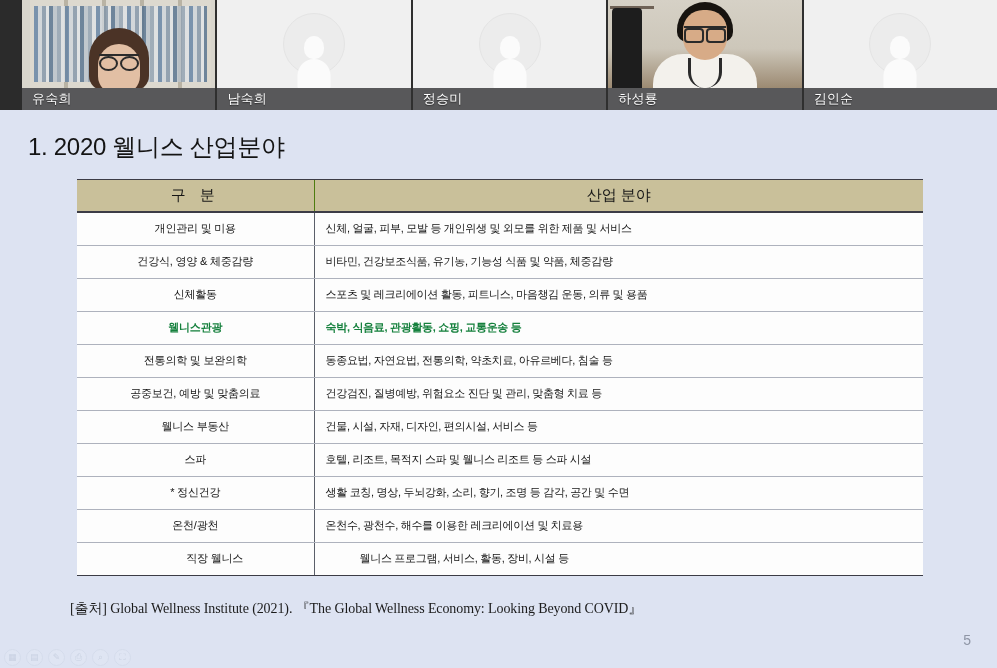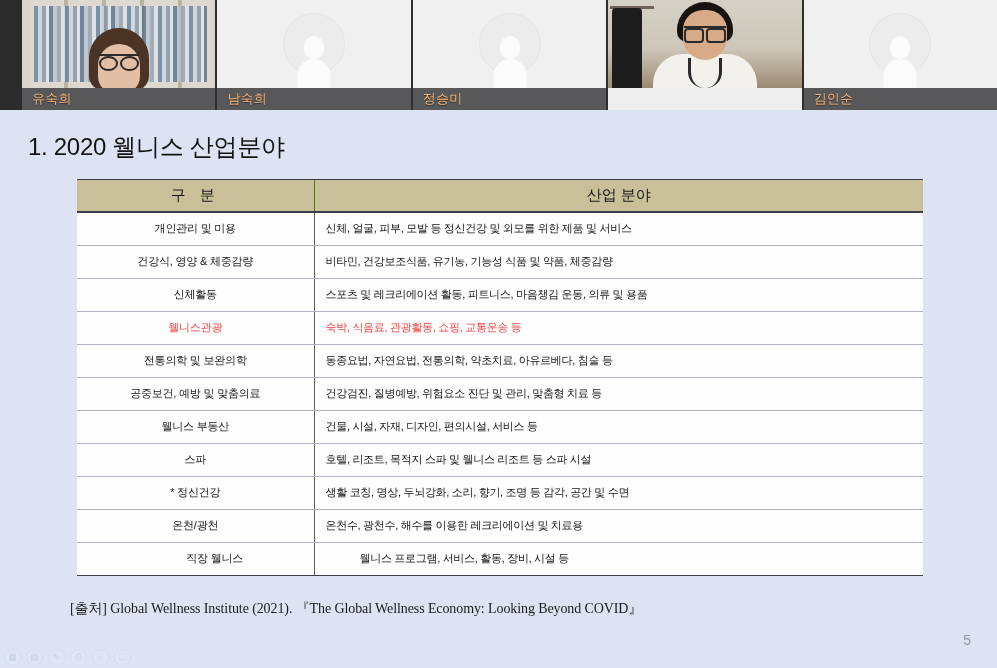--- a/index.html
+++ b/index.html
@@ -34,21 +34,21 @@
   .tile .cam {
     position:absolute; left:0; top:0; right:0; height:88px;
     overflow:hidden;
   }
   .tile .namebar {
     position:absolute; left:0; right:0; bottom:0; height:22px;
     background:#58585a;
     display:flex; align-items:center;
   }
   .tile .namebar span {
-    color:#fdba74; font-size:13px; padding-left:10px;
+    color:#ffffff; font-size:13px; padding-left:10px;
     letter-spacing:0.2px; white-space:nowrap;
     text-shadow:0 1px 1px rgba(0,0,0,.5);
   }
   
   .cam.placeholder { background:#f0f0f0; }
   .cam.placeholder .avatar-circle {
     position:absolute; left:50%; top:50%;
     transform:translate(-50%,-50%);
     width:62px; height:62px; border-radius:50%;
     background:#ececec;
@@ -193,21 +193,21 @@
     text-align:center;
     border-right:1px solid #5b5f6a;
     padding:0 6px;
     letter-spacing:-0.2px;
   }
   table.wt td.v {
     text-align:left;
     padding-left:11px;
     letter-spacing:-0.3px;
   }
-  table.wt tr.hl td { color:#ef4444; }
+  table.wt tr.hl td { color:#15803d;font-weight:bold; }
 
   .source {
     position:absolute; left:70px; top:490px;
     font-size:14px; color:#1b1b1b;
     font-family:"Liberation Serif", serif;
     letter-spacing:-0.1px;
   }
   .pageno {
     position:absolute; right:26px; top:522px;
     font-size:14px; color:#8f96a6;
@@ -276,20 +276,23 @@
         <div class="tile">
           <div class="cam room">
             <div class="wall"></div>
             <div class="rod"></div>
             <div class="closet"></div>
             <div class="m-shirt"></div>
             <div class="m-lanyard"></div>
             <div class="m-hair"></div>
             <div class="m-face"></div>
             <div class="m-glass"></div>
+          </div>
+          <div class="namebar">
+            <span>하성룡</span>
           </div>
         </div>
         <div class="tile">
           <div class="cam placeholder">
             <div class="avatar-circle">
               <div class="avatar-head"></div>
               <div class="avatar-body"></div>
             </div>
           </div>
           <div class="namebar">
@@ -310,21 +313,21 @@
         </colgroup>
       <thead>
         <tr>
           <th class="h1">구 분</th>
           <th>산업 분야</th>
         </tr>
       </thead>
       <tbody id="tbody">
           <tr>
             <td class="k">개인관리 및 미용</td>
-            <td class="v">신체, 얼굴, 피부, 모발 등 정신건강 및 외모를 위한 제품 및 서비스</td>
+            <td class="v">신체, 얼굴, 피부, 모발 등 개인위생 및 외모를 위한 제품 및 서비스</td>
           </tr>
           <tr>
             <td class="k">건강식, 영양 &amp; 체중감량</td>
             <td class="v">비타민, 건강보조식품, 유기농, 기능성 식품 및 약품, 체중감량</td>
           </tr>
           <tr>
             <td class="k">신체활동</td>
             <td class="v">스포츠 및 레크리에이션 활동, 피트니스, 마음챙김 운동, 의류 및 용품</td>
           </tr>
           <tr class="hl">

